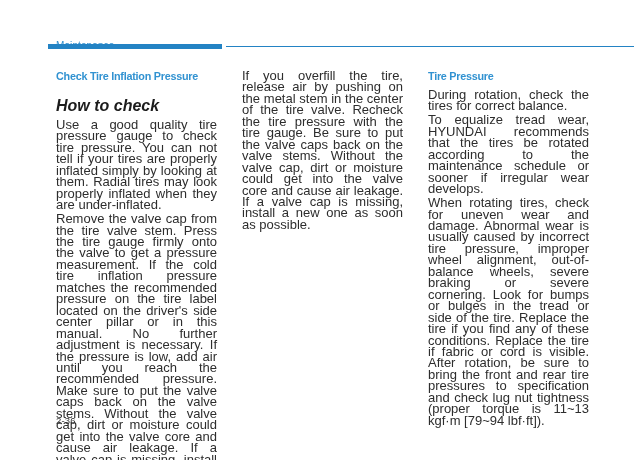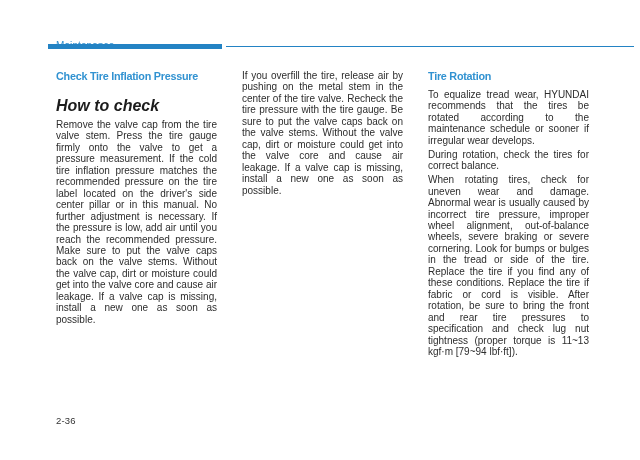--- a/index.html
+++ b/index.html
@@ -53,21 +53,21 @@
   }
   .sub-title {
     font-size: 16px;
     font-weight: bold;
     font-style: italic;
     color: #1c1c1c;
     margin-top: 15px;
     margin-bottom: 4px;
   }
   .para {
-    font-size: 10px;
+    font-size: 13px;
     line-height: 11.45px;
     color: #2d2d2d;
     text-align: justify;
     margin-bottom: 2.5px;
   }
   
   .page-number {
     position: absolute;
     left: 56px; top: 415px;
     font-size: 9.5px;
@@ -82,31 +82,32 @@
 
   <div class="running-header-label">Maintenance</div>
   <div class="header-rule-thick"></div>
   <div class="header-rule-thin"></div>
 
   <div class="columns">
 
     <div class="col">
       <div class="section-title">Check Tire Inflation Pressure</div>
       <div class="sub-title">How to check</div>
+      <p class="para">Use a good quality tire pressure gauge to check tire pressure. You can not tell if your tires are properly inflated simply by looking at them. Radial tires may look properly inflated when they are under-inflated.</p>
       <p class="para">Remove the valve cap from the tire valve stem. Press the tire gauge firmly onto the valve to get a pressure measurement. If the cold tire inflation pressure matches the recommended pressure on the tire label located on the driver's side center pillar or in this manual. No further adjustment is necessary. If the pressure is low, add air until you reach the recommended pressure. Make sure to put the valve caps back on the valve stems. Without the valve cap, dirt or moisture could get into the valve core and cause air leakage. If a valve cap is missing, install a new one as soon as possible.</p>
     </div>
 
     <div class="col">
       <p class="para">If you overfill the tire, release air by pushing on the metal stem in the center of the tire valve. Recheck the tire pressure with the tire gauge. Be sure to put the valve caps back on the valve stems. Without the valve cap, dirt or moisture could get into the valve core and cause air leakage. If a valve cap is missing, install a new one as soon as possible.</p>
     </div>
 
     <div class="col">
-      <div class="section-title">Tire Rotation</div>
+      <div class="section-title">Tire Pressure</div>
+      <p class="para">During rotation, check the tires for correct balance.</p>
       <p class="para">To equalize tread wear, HYUNDAI recommends that the tires be rotated according to the maintenance schedule or sooner if irregular wear develops.</p>
-      <p class="para">During rotation, check the tires for correct balance.</p>
       <p class="para">When rotating tires, check for uneven wear and damage. Abnormal wear is usually caused by incorrect tire pressure, improper wheel alignment, out-of-balance wheels, severe braking or severe cornering. Look for bumps or bulges in the tread or side of the tire. Replace the tire if you find any of these conditions. Replace the tire if fabric or cord is visible. After rotation, be sure to bring the front and rear tire pressures to specification and check lug nut tightness (proper torque is 11~13 kgf·m [79~94 lbf·ft]).</p>
     </div>
 
   </div>
 
   <div class="page-number">2-36</div>
 
 </div>
 
 </body></html>

